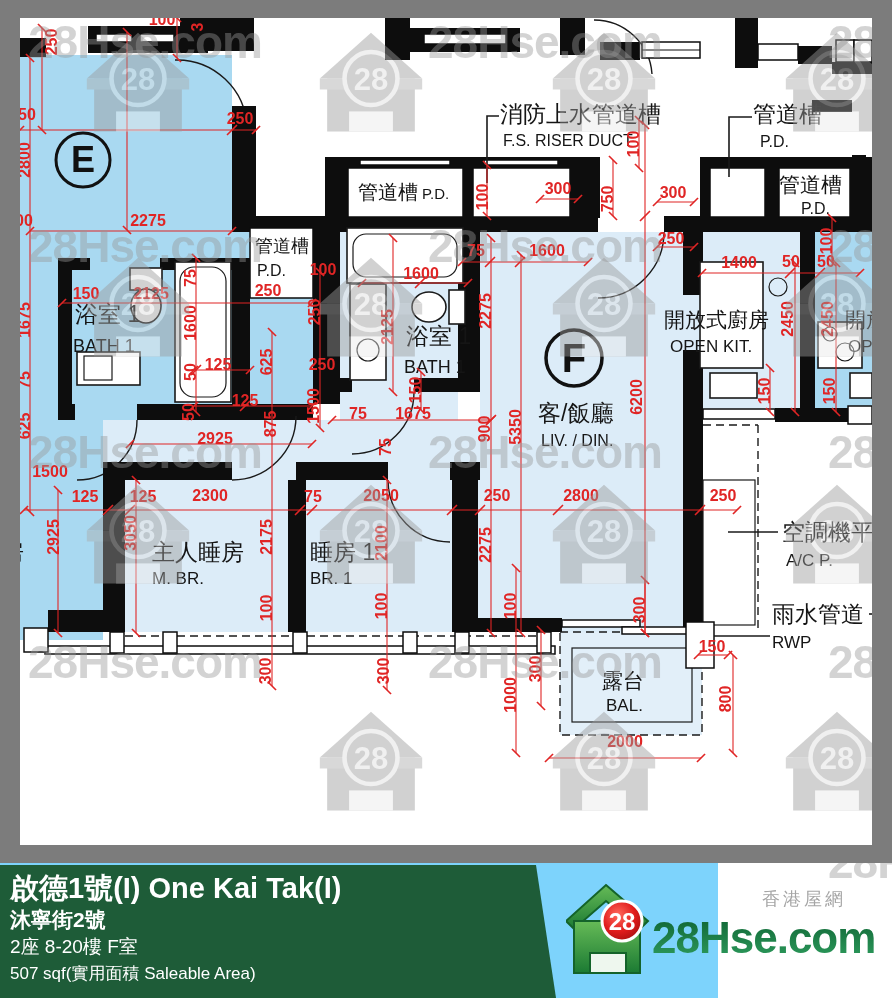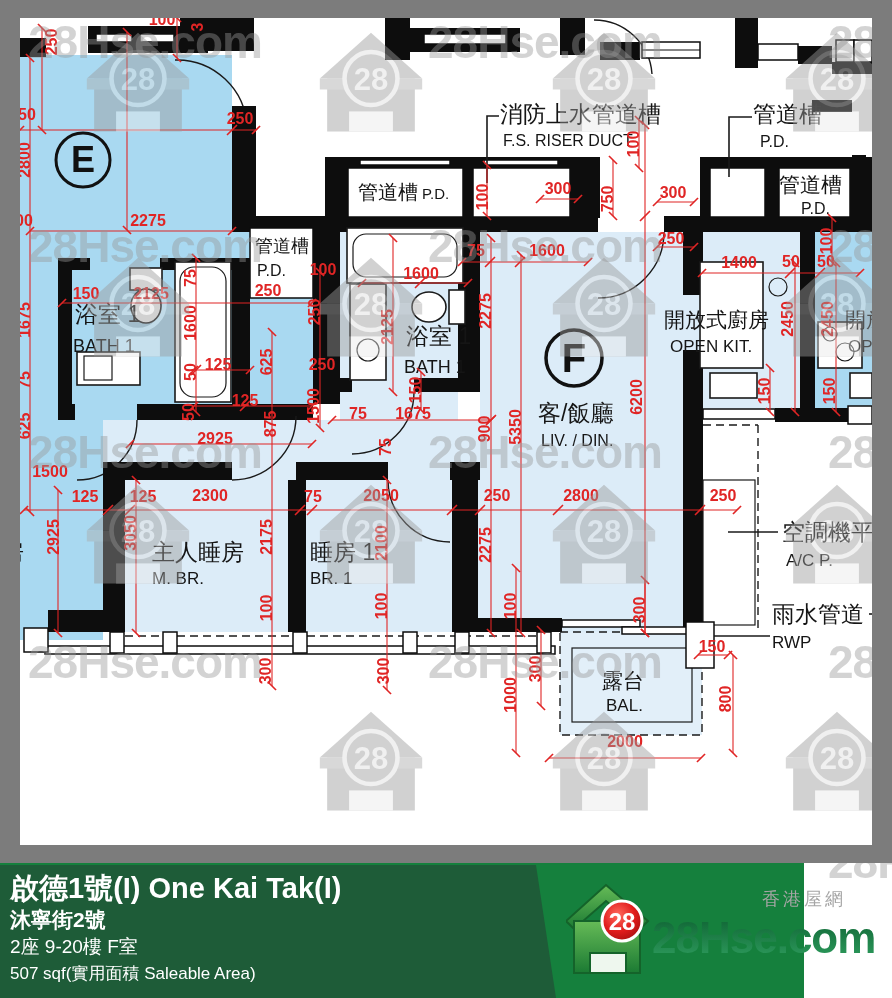--- a/index.html
+++ b/index.html
@@ -10,21 +10,21 @@
   .dim-t{fill:#e02525;font-weight:bold;font-size:16px;}
   .wm-t{fill:#979797;opacity:.42;font-weight:bold;font-size:46px;letter-spacing:-1px;}
   .wall{fill:#0d0d0d;}
   .wwin{fill:#ffffff;stroke:#0d0d0d;stroke-width:1.5;}
   .fix{fill:#ffffff;stroke:#1a1a1a;stroke-width:1.6;}
   .fixthin{fill:none;stroke:#1a1a1a;stroke-width:1.2;}
   .arc{fill:none;stroke:#1a1a1a;stroke-width:1.4;}
   .dash{fill:none;stroke:#1a1a1a;stroke-width:1.4;stroke-dasharray:8 5;}
   .ldr{fill:none;stroke:#1a1a1a;stroke-width:1.6;}
   
-  #footer{position:absolute;left:0;top:863px;width:804px;height:135px;background:#15803d;}
+  #footer{position:absolute;left:0;top:863px;width:718px;height:135px;background:#7dd3fc;}
   #footer-green{position:absolute;left:0;top:2px;width:560px;height:133px;background:#1e5c38;
     clip-path:polygon(0 0,536px 0,556px 133px,0 133px);color:#fff;}
   #footer-green .t1{position:absolute;left:10px;top:4px;font-size:29px;font-weight:bold;white-space:nowrap;}
   #footer-green .t2{position:absolute;left:10px;top:41px;font-size:21px;font-weight:bold;}
   #footer-green .t3{position:absolute;left:10px;top:69px;font-size:19px;}
   #footer-green .t4{position:absolute;left:10px;top:97px;font-size:17px;text-align:center;}
   #brand{position:absolute;left:566px;top:18px;width:320px;height:110px;}
 </style>
 </head>
 <body>
@@ -418,21 +418,21 @@
     <rect x="872" y="18" width="20" height="845" fill="#7c7c7c"></rect>
     <rect x="0" y="845" width="892" height="18" fill="#7c7c7c"></rect>
   </g>
 </svg>
 
 
 <div id="footer">
   <div id="footer-green">
     <div class="t1">啟德1號(I) One Kai Tak(I)</div>
     <div class="t2">沐寧街2號</div>
-    <div class="t3">2座 9-20樓 F室</div>
+    <div class="t3">2座 8-20樓 F室</div>
     <div class="t4">507 sqf(實用面積 Saleable Area)</div>
   </div>
   <svg id="brand" viewBox="0 0 320 110" width="320" height="110">
     <g>
       <polygon points="40,4 82,40 74,48 40,20 8,48 0,40" fill="url(#greeng)" stroke="#14632a" stroke-width="2"></polygon>
       <rect x="8" y="40" width="66" height="52" fill="url(#greeng)" stroke="#14632a" stroke-width="2"></rect>
       <rect x="24" y="72" width="36" height="20" fill="#eef7ee" stroke="#14632a" stroke-width="2"></rect>
       <circle cx="56" cy="40" r="20" fill="url(#redg)" stroke="#ffffff" stroke-width="3"></circle>
       <text x="56" y="49" text-anchor="middle" font-size="24" font-weight="bold" fill="#ffffff">28</text>
     </g>

